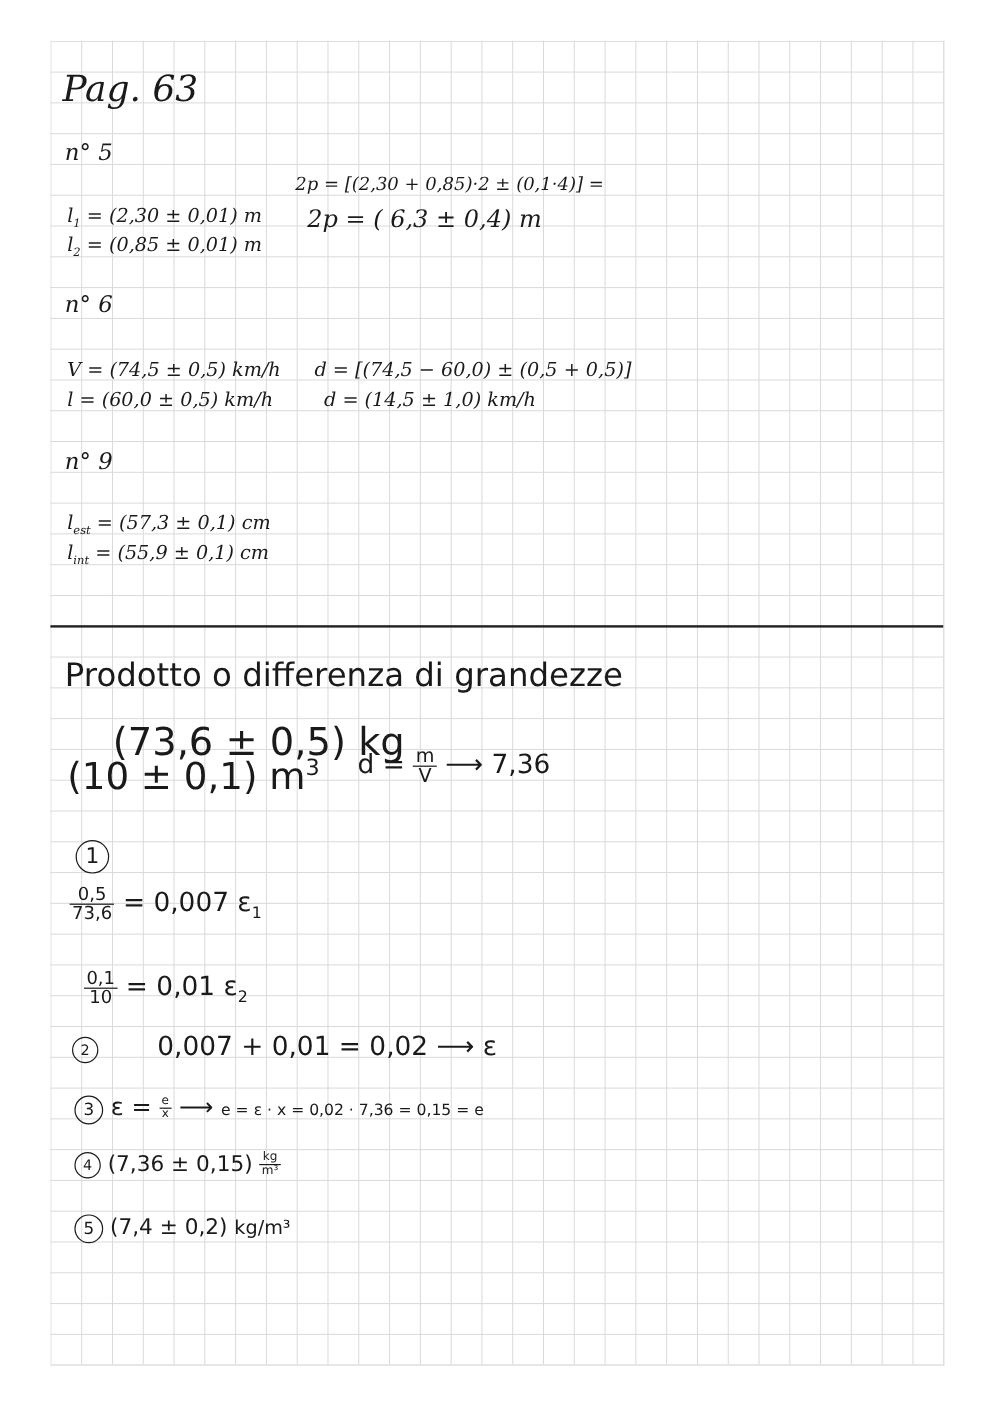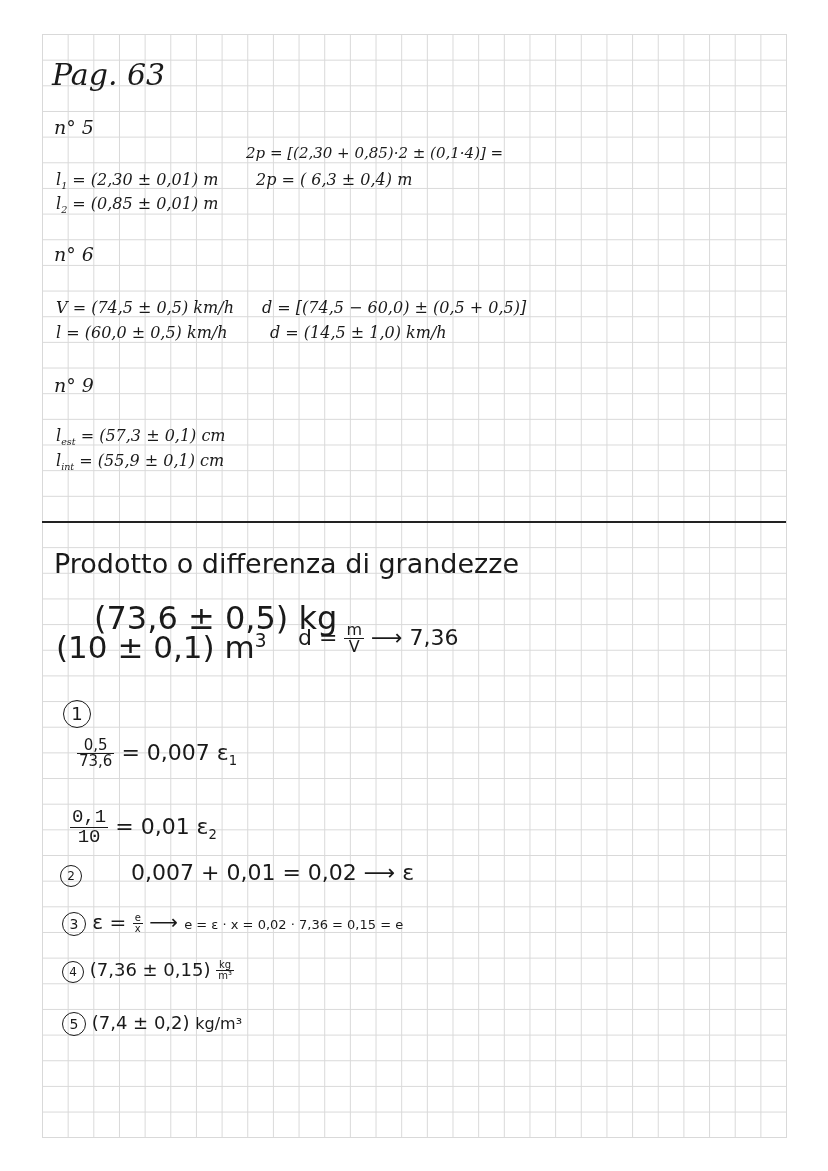--- a/index.html
+++ b/index.html
@@ -42,21 +42,21 @@
 <div class="hw" style="left:54px;top:118px;font-size:19px;">n° 5</div>
 <div class="hw" style="left:56px;top:172px;font-size:16px;">
   <span>l</span><sub>1</sub>
   <span>= (2,30 ± 0,01) m</span>
 </div>
 <div class="hw" style="left:56px;top:196px;font-size:16px;">
   <span>l</span><sub>2</sub>
   <span>= (0,85 ± 0,01) m</span>
 </div>
 <div class="hw" style="left:246px;top:146px;font-size:15px;">2p = [(2,30 + 0,85)·2 ± (0,1·4)] =</div>
-<div class="hw" style="left:256px;top:172px;font-size:16px;text-align:center;">2p = ( 6,3 ± 0,4) m</div>
+<div class="hw" style="left:256px;top:172px;font-size:20px;text-align:center;">2p = ( 6,3 ± 0,4) m</div>
 
 <div class="hw" style="left:54px;top:245px;font-size:19px;">n° 6</div>
 <div class="hw" style="left:56px;top:300px;font-size:16px;">
   <span>V</span>
   <span>= (74,5 ± 0,5) km/h</span>
 </div>
 <div class="hw" style="left:56px;top:325px;font-size:16px;">
   <span>l</span>
   <span>= (60,0 ± 0,5) km/h</span>
 </div>
@@ -86,29 +86,29 @@
     <span class="num">m</span>
     <span class="den">V</span>
   </span>
   <span>⟶</span>
   <span>7,36</span>
 </div>
 
 <div class="hw hw-sans" style="left:63px;top:700px;font-size:18px;">
   <span class="circ" style="width:26px;height:26px;line-height:26px;">1</span>
 </div>
-<div class="hw hw-sans" style="left:58px;top:738px;font-size:22px;margin-left:19px;">
+<div class="hw hw-sans" style="left:58px;top:738px;font-size:22px;">
   <span class="frac" style="font-size:15px;">
     <span class="num">0,5</span>
     <span class="den">73,6</span>
   </span>
   <span>= 0,007 ε</span><sub>1</sub>
 </div>
 <div class="hw hw-sans" style="left:70px;top:808px;font-size:22px;">
-  <span class="frac" style="font-size:19px;font-family:Liberation Mono, monospace;">
+  <span class="frac" style="font-size:15px;">
     <span class="num">0,1</span>
     <span class="den">10</span>
   </span>
   <span>= 0,01 ε</span><sub>2</sub>
 </div>
 
 <div class="hw hw-sans" style="left:60px;top:862px;font-size:22px;">
   <span class="circ" style="width:20px;height:20px;line-height:20px;font-size:12px;">2</span>
   <span style="margin-left:42px;">0,007 + 0,01 = 0,02</span>
   <span>⟶</span>

